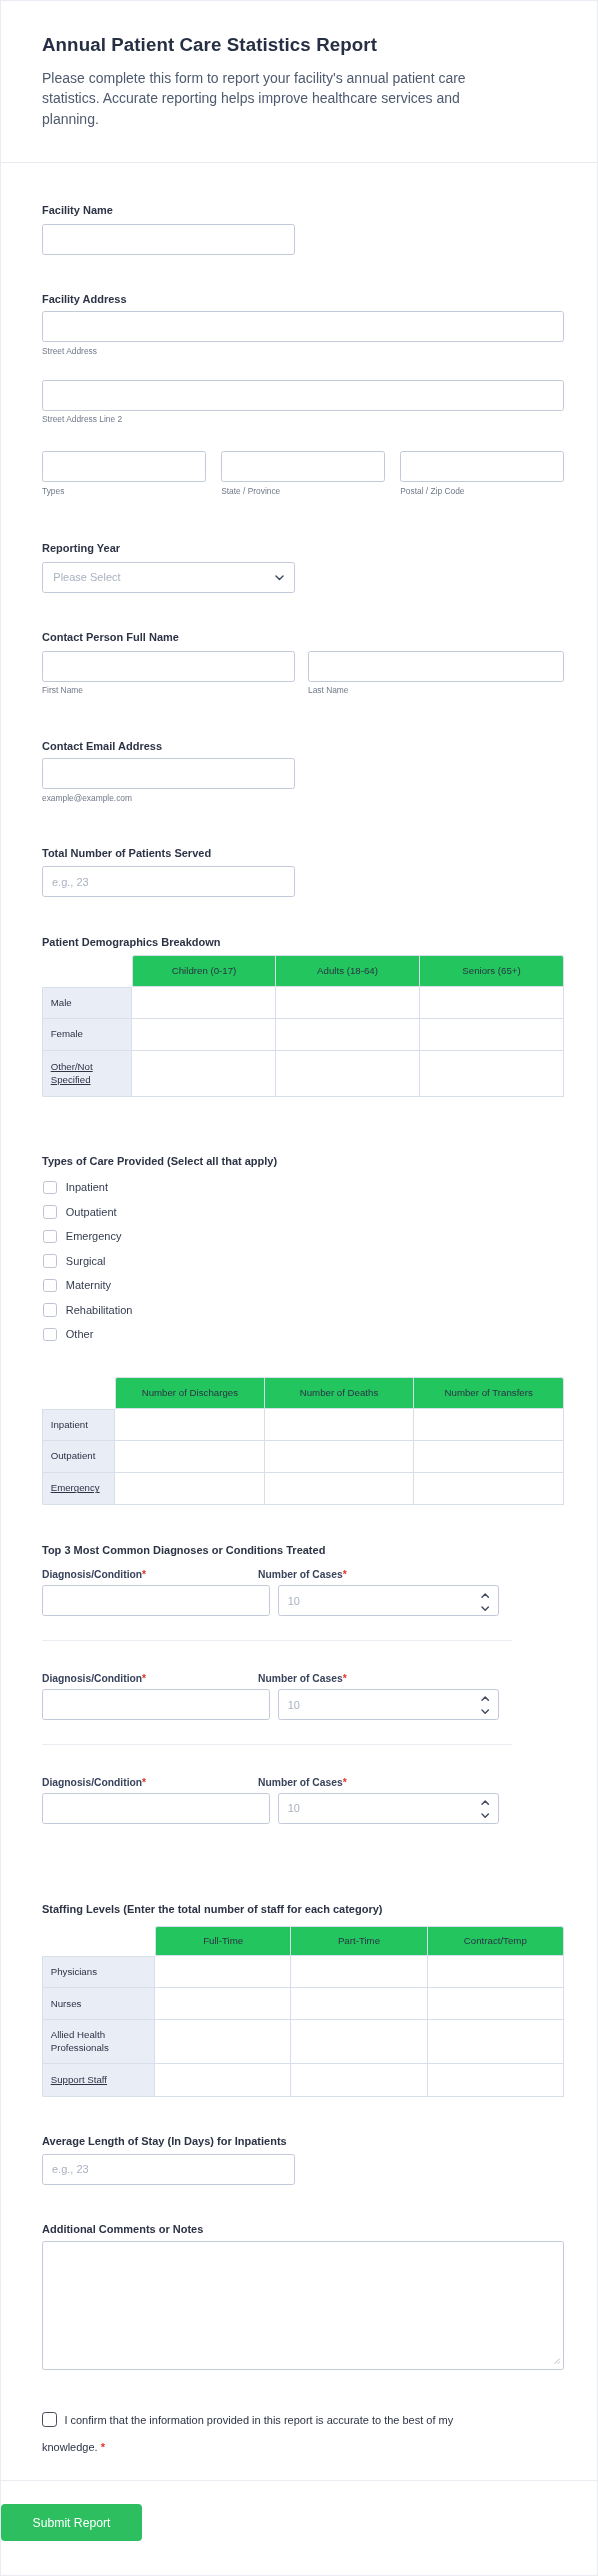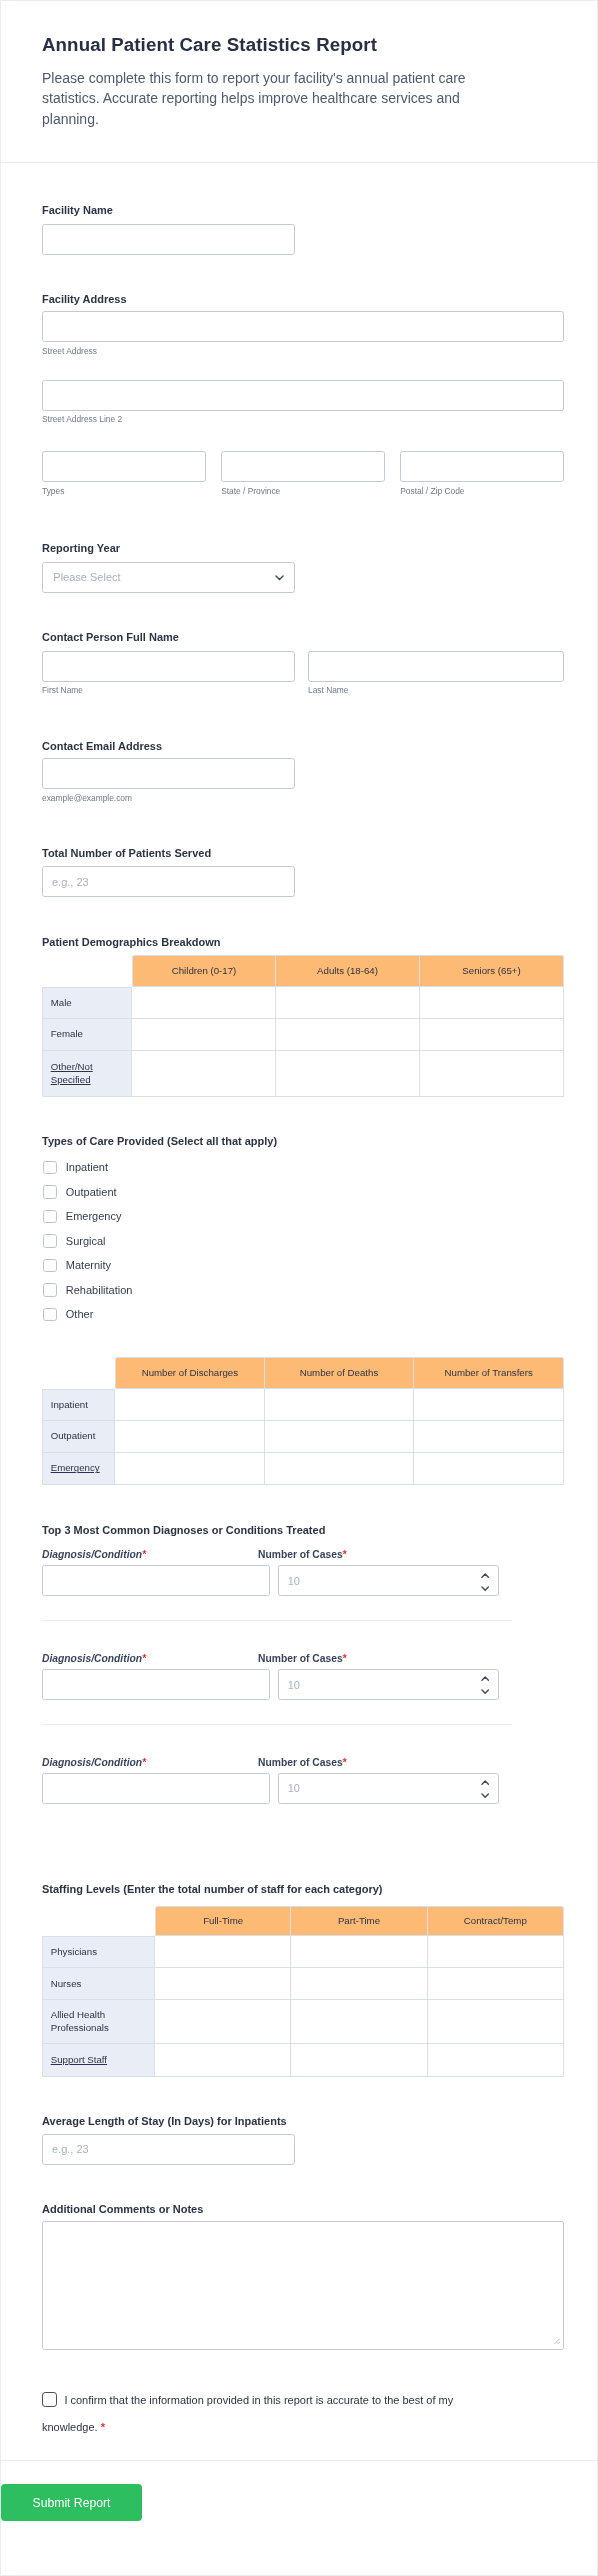--- a/index.html
+++ b/index.html
@@ -57,21 +57,21 @@
   .q-email { margin-top:42px; }
   .q-email .tb { margin-top:3.9px; }
   .q-total { margin-top:42px; }
   .q-total .tb { margin-top:3.9px; }
 
   
   .matrix { display:grid; margin-top:3.9px; }
   .matrix .cell { font-size:9.7px; color:#2c3345; }
   .matrix .corner { background:transparent; }
   .matrix .th {
-    background:#fdba74; border-top:0.6px solid #d9dfea; border-bottom:0.6px solid #d9dfea;
+    background:#22c55e; border-top:0.6px solid #d9dfea; border-bottom:0.6px solid #d9dfea;
     border-right:0.6px solid #d9dfea; display:flex; align-items:center; justify-content:center;
     text-align:center; font-weight:500;
   }
   .matrix .th.first { border-left:0.6px solid #d9dfea; border-top-left-radius:2.6px; }
   .matrix .th.last { border-top-right-radius:2.6px; }
   .matrix .rh {
     background:#e9edf6; border-left:0.6px solid #d9dfea; border-right:0.6px solid #d9dfea;
     border-bottom:0.6px solid #d9dfea; display:flex; align-items:center;
     padding:0 7.7px; font-weight:500; line-height:13.5px;
   }
@@ -80,39 +80,39 @@
   .matrix .td { background:#fff; border-right:0.6px solid #d9dfea; border-bottom:0.6px solid #d9dfea; }
   .matrix .td input {
     width:100%; height:100%; border:none; background:transparent; outline:none;
     font-family:"Liberation Sans", sans-serif; font-size:9.7px; color:#2c3345; padding:0 6.4px;
   }
   .m-demo  { grid-template-columns:90px 1fr 1fr 1fr; grid-template-rows:32px 32px 32px 46px; }
   .m-out   { grid-template-columns:73px 1fr 1fr 1fr; grid-template-rows:32px 32px 32px 32px; }
   .m-staff { grid-template-columns:113px 1fr 1fr 1fr; grid-template-rows:30px 32px 32px 44px 33px; }
 
   .q-demo { margin-top:37px; }
-  .q-care { margin-top:36px; }
+  .q-care { margin-top:56px; }
   .care-list { margin-top:5.8px; }
   .opt { display:flex; align-items:center; height:24.5px; cursor:pointer; }
   .cb {
     width:13.5px; height:13.5px; border:0.6px solid #bcc4d3; border-radius:2.6px;
     background:#fff; margin-left:1.3px; flex:0 0 auto;
   }
   .opt-label { font-size:11px; color:#343c4f; margin-left:9px; }
 
   .q-outcomes { margin-top:30px; }
   .q-outcomes .matrix { margin-top:4.5px; }
 
   
   .q-diag { margin-top:37px; }
   .diag-block { margin-top:9.7px; }
   .diag-block.later { margin-top:31px; }
   .diag-labels { display:flex; }
   .diag-labels .dl { font-size:10.3px; line-height:14px; font-weight:600; color:#39435c; }
-  .diag-labels .dl.first { width:216px;font-style:italic; }
+  .diag-labels .dl.first { width:216px; }
   .asterisk { color:#e0312b; font-weight:700; }
   .diag-inputs { display:flex; margin-top:3.2px; gap:7.7px; }
   .diag-inputs .tb.diag { width:228px; }
   .numwrap { position:relative; width:221px; }
   .numwrap .tb { padding-right:35px; }
   .spinner {
     position:absolute; right:9px; top:0; height:31px; display:flex; flex-direction:column;
     justify-content:center; gap:1.9px; cursor:pointer;
   }
   .diag-divider { height:0.6px; background:#e9ecf0; width:470px; margin-top:24px; }

